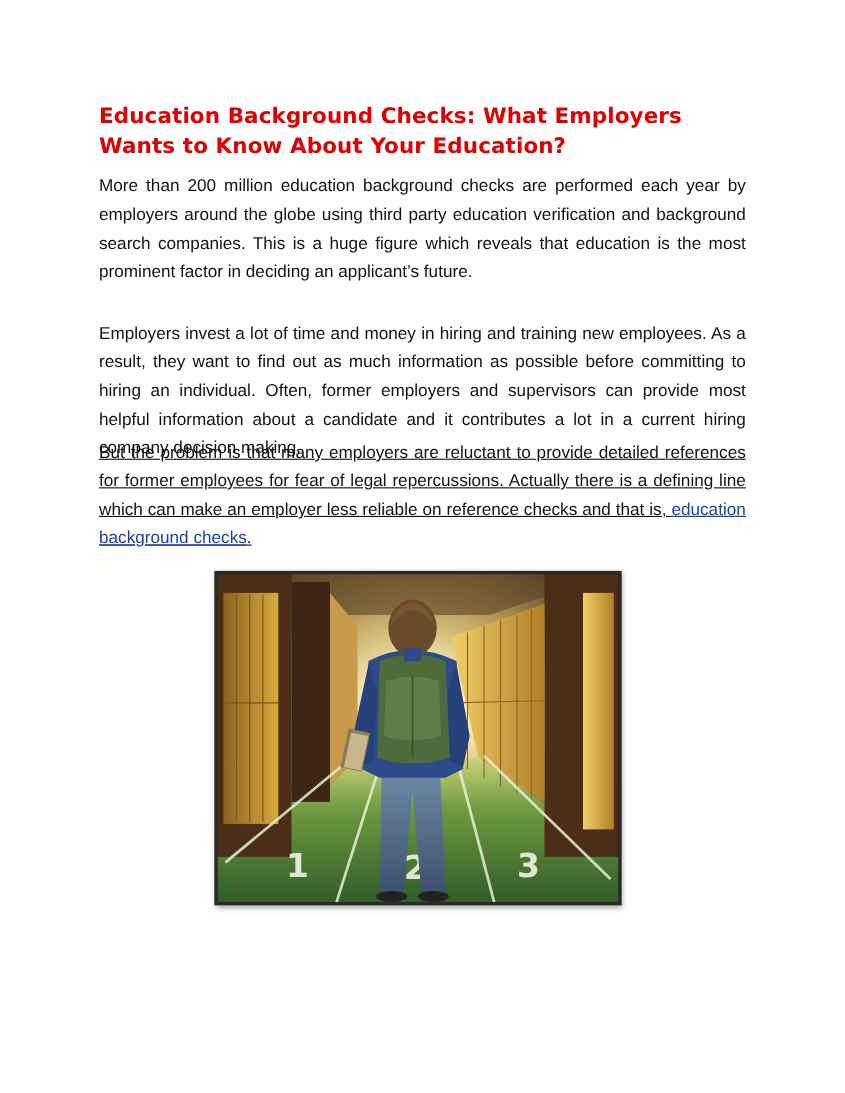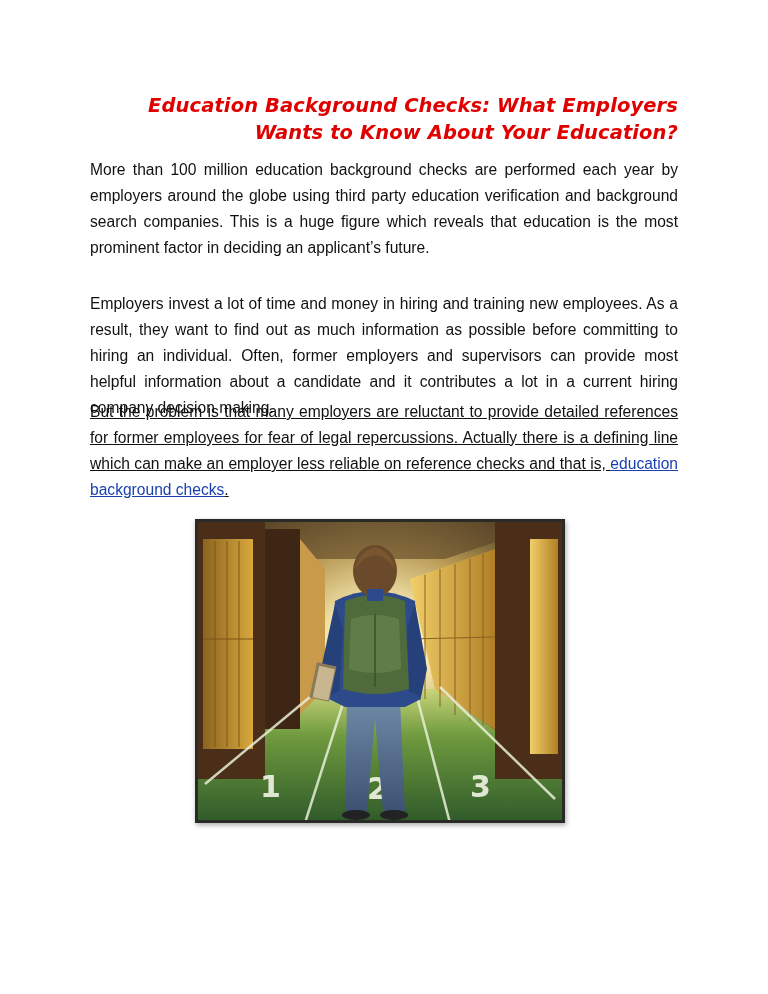--- a/index.html
+++ b/index.html
@@ -19,29 +19,28 @@
       position: absolute;
       left: 0; top: 0;
       width: 768px; height: 994px;
       background: #ffffff;
     }
     .title {
       position: absolute;
       left: 90px;
       top: 92px;
       width: 588px;
-      text-align: right;
+      text-align: left;
       color: #e00000;
       font-family: "DejaVu Sans", sans-serif;
       font-weight: bold;
       font-size: 19.5px;
       line-height: 27px;
       letter-spacing: 0.1px;
       margin: 0;
-      font-style: italic;
     }
     .para {
       position: absolute;
       left: 90px;
       width: 588px;
       margin: 0;
       font-family: "Liberation Sans", sans-serif;
       font-size: 15.6px;
       line-height: 26px;
       text-align: justify;
@@ -67,21 +66,21 @@
     }
     .figure svg { display: block; }
   </style>
 </head>
 <body>
 
 <div class="page">
 
   <h1 class="title">Education Background Checks: What Employers Wants to Know About Your Education?</h1>
 
-  <p class="para p1">More than 100 million education background checks are performed each year by employers around the globe using third party education verification and background search companies. This is a huge figure which reveals that education is the most prominent factor in deciding an applicant’s future.</p>
+  <p class="para p1">More than 200 million education background checks are performed each year by employers around the globe using third party education verification and background search companies. This is a huge figure which reveals that education is the most prominent factor in deciding an applicant’s future.</p>
 
   <p class="para p2">Employers invest a lot of time and money in hiring and training new employees. As a result, they want to find out as much information as possible before committing to hiring an individual. Often, former employers and supervisors can provide most helpful information about a candidate and it contributes a lot in a current hiring company decision making.</p>
 
   <p class="para p3"><span>But the problem is that many employers are reluctant to provide detailed references for former employees for fear of legal repercussions. Actually there is a defining line which can make an employer less reliable on reference checks and that is, </span><a class="link">education background checks</a><span>.</span></p>
 
   <div class="figure">
     <svg width="370" height="304" viewBox="0 0 370 304" xmlns="http://www.w3.org/2000/svg">
       <defs>
         <radialGradient id="glow" cx="0.5" cy="0.42" r="0.55">
           <stop offset="0" stop-color="#fffbe6"></stop>

